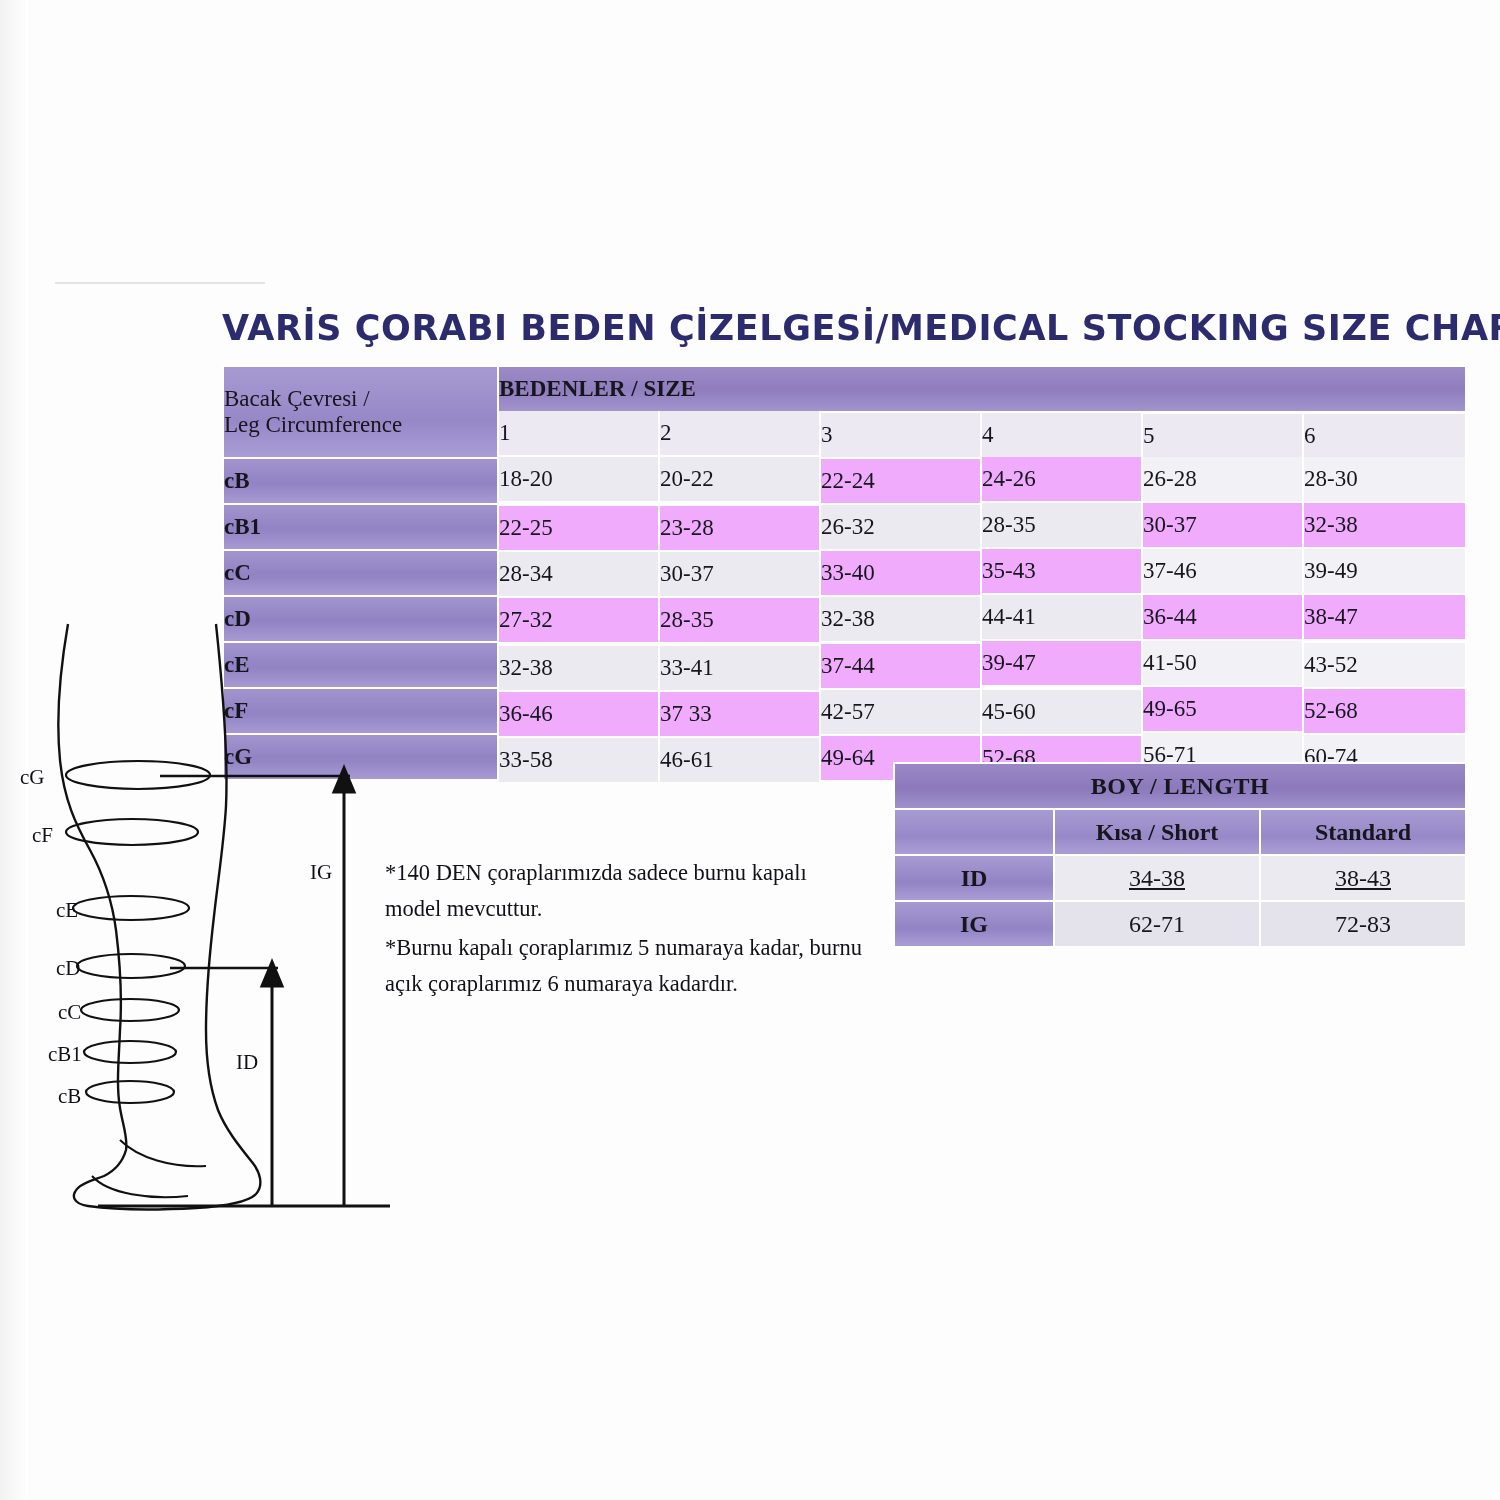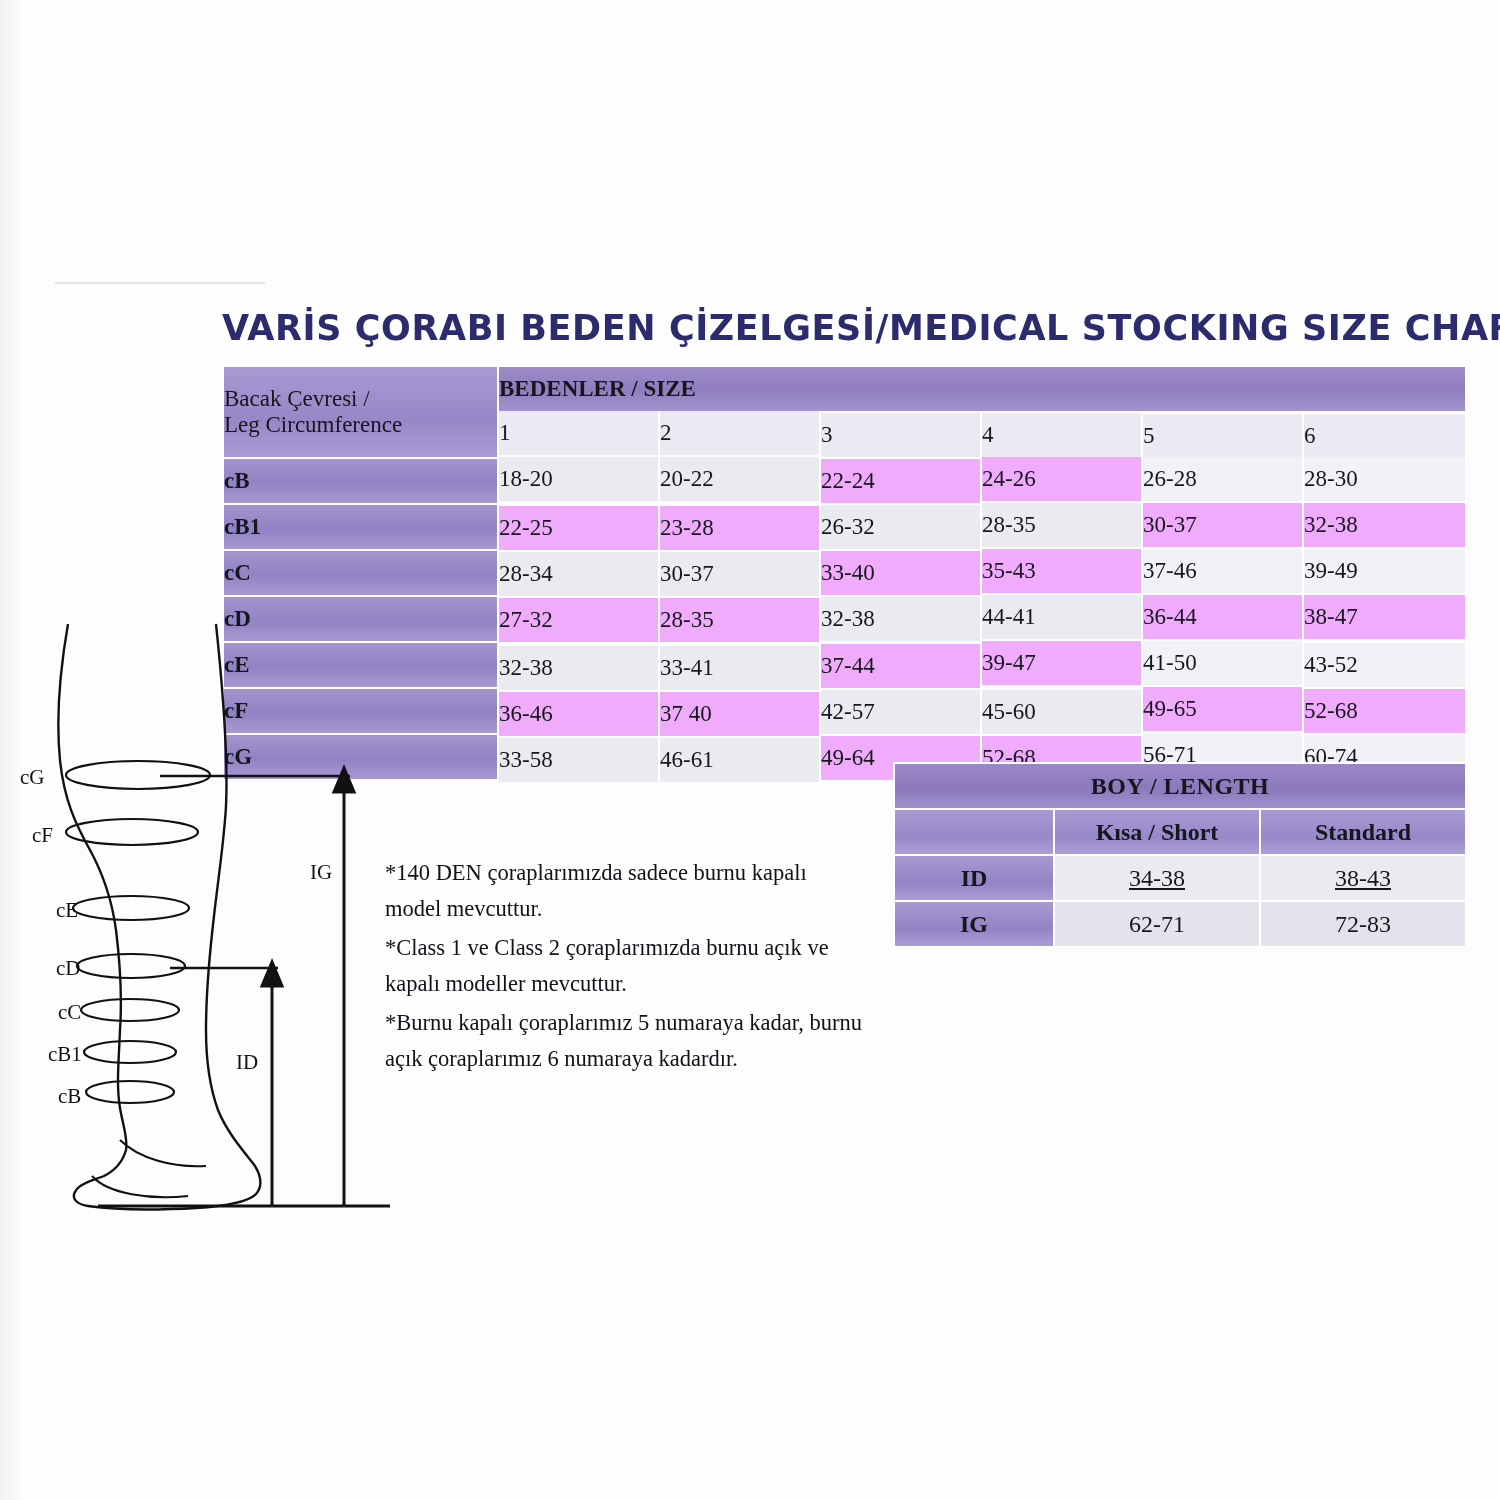--- a/index.html
+++ b/index.html
@@ -265,21 +265,21 @@
         <td class="cell-a sk3">33-41</td>
         <td class="cell-b sk2">37-44</td>
         <td class="cell-b sk1">39-47</td>
         <td class="cell-c sk1">41-50</td>
         <td class="cell-c">43-52</td>
       </tr>
 
       <tr>
         <td class="rowlabel">cF</td>
         <td class="cell-b sk3">36-46</td>
-        <td class="cell-b sk3">37 40</td>
+        <td class="cell-b sk3">37 33</td>
         <td class="cell-a sk2">42-57</td>
         <td class="cell-a sk2">45-60</td>
         <td class="cell-b sk1">49-65</td>
         <td class="cell-b">52-68</td>
       </tr>
 
       <tr>
         <td class="rowlabel">cG</td>
         <td class="cell-a sk3">33-58</td>
         <td class="cell-a sk3">46-61</td>
@@ -314,21 +314,20 @@
       <tr>
         <td class="len-rowlabel">IG</td>
         <td class="len-cell2">62-71</td>
         <td class="len-cell2">72-83</td>
       </tr>
     </tbody>
   </table>
 
   <div id="notes">
     <p>*140 DEN çoraplarımızda sadece burnu kapalı model mevcuttur.</p>
-    <p>*Class 1 ve Class 2 çoraplarımızda burnu açık ve kapalı modeller mevcuttur.</p>
     <p>*Burnu kapalı çoraplarımız 5 numaraya kadar, burnu açık çoraplarımız 6 numaraya kadardır.</p>
   </div>
 
   <div id="leg-diagram">
     <svg width="400" height="620" viewBox="0 0 400 620">
 
       <g fill="none" stroke="#111111" stroke-width="2.4">
         <path d="M48,14 C40,60 36,110 40,150 C44,190 56,215 70,240
                  C82,262 92,290 96,320 C100,352 102,390 100,420
                  C99,448 96,475 100,498 C103,516 108,528 106,540

